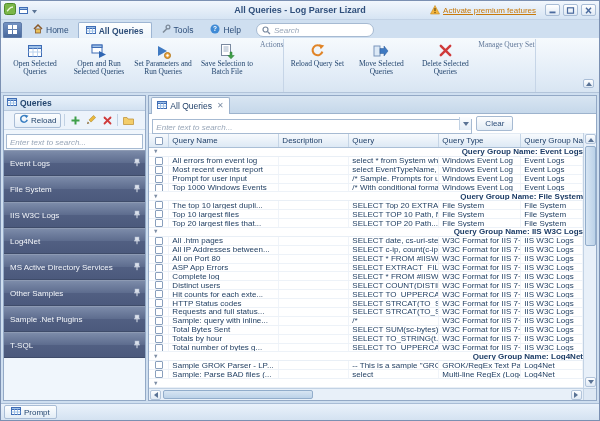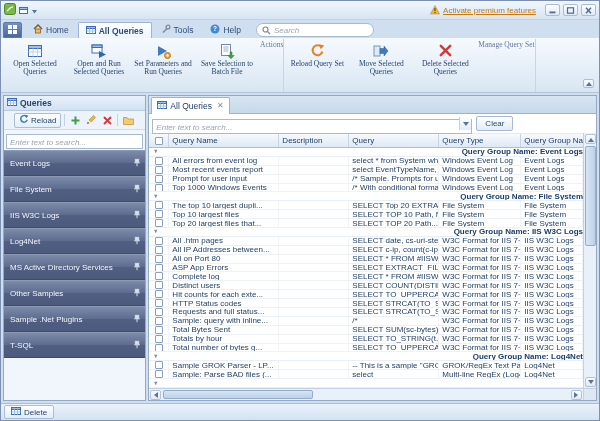--- a/index.html
+++ b/index.html
@@ -105,20 +105,21 @@
             <path d="M3 8c2-1 2-4 6-4" stroke="#eaf5d8" stroke-width="1.5" fill="none"></path>
           </svg></span>
       <span><svg width="9" height="9" viewBox="0 0 9 9">
             <rect x="0.5" y="1.5" width="8" height="6" fill="#fff" stroke="#3f6db5"></rect>
             <rect x="0.5" y="1.5" width="8" height="2" fill="#9ec1e8" stroke="#3f6db5"></rect>
           </svg></span>
       <span><svg width="7" height="7" viewBox="0 0 7 7">
             <polygon points="1,2 6,2 3.5,5.5" fill="#5a7395"></polygon>
           </svg></span>
     </div>
+    <div class="win-title">All Queries - Log Parser Lizard</div>
     <div class="title-right">
       <span><svg width="10" height="10" viewBox="0 0 10 10">
             <path d="M5 0.5 L9.5 9 L0.5 9 Z" fill="#f5b63f" stroke="#c78a1e" stroke-width="0.6"></path>
             <rect x="4.45" y="3" width="1.1" height="3.2" fill="#5a4008"></rect>
             <rect x="4.45" y="7" width="1.1" height="1.1" fill="#5a4008"></rect>
           </svg></span>
       <span class="premium">Activate premium features</span>
       <span class="winbtn">
           <svg width="9" height="7" viewBox="0 0 9 7">
             <rect x="1.5" y="4.5" width="6" height="1.8" fill="#4a6a9e"></rect>
@@ -693,16 +694,16 @@
 
   <div class="statusbar">
     <div class="output-btn">
       <span><svg width="10" height="10" viewBox="0 0 10 10">
             <rect x="0.5" y="1.5" width="9" height="7" fill="#fff" stroke="#3f6db5"></rect>
             <rect x="0.5" y="1.5" width="9" height="2" fill="#9ec1e8" stroke="#3f6db5"></rect>
             <line x1="3.5" y1="3.5" x2="3.5" y2="8.5" stroke="#9ec1e8"></line>
             <line x1="6.5" y1="3.5" x2="6.5" y2="8.5" stroke="#9ec1e8"></line>
             <line x1="0.5" y1="6" x2="9.5" y2="6" stroke="#9ec1e8"></line>
           </svg></span>
-      <span>Delete</span>
+      <span>Prompt</span>
     </div>
   </div>
 </div>
 
 </body></html>

